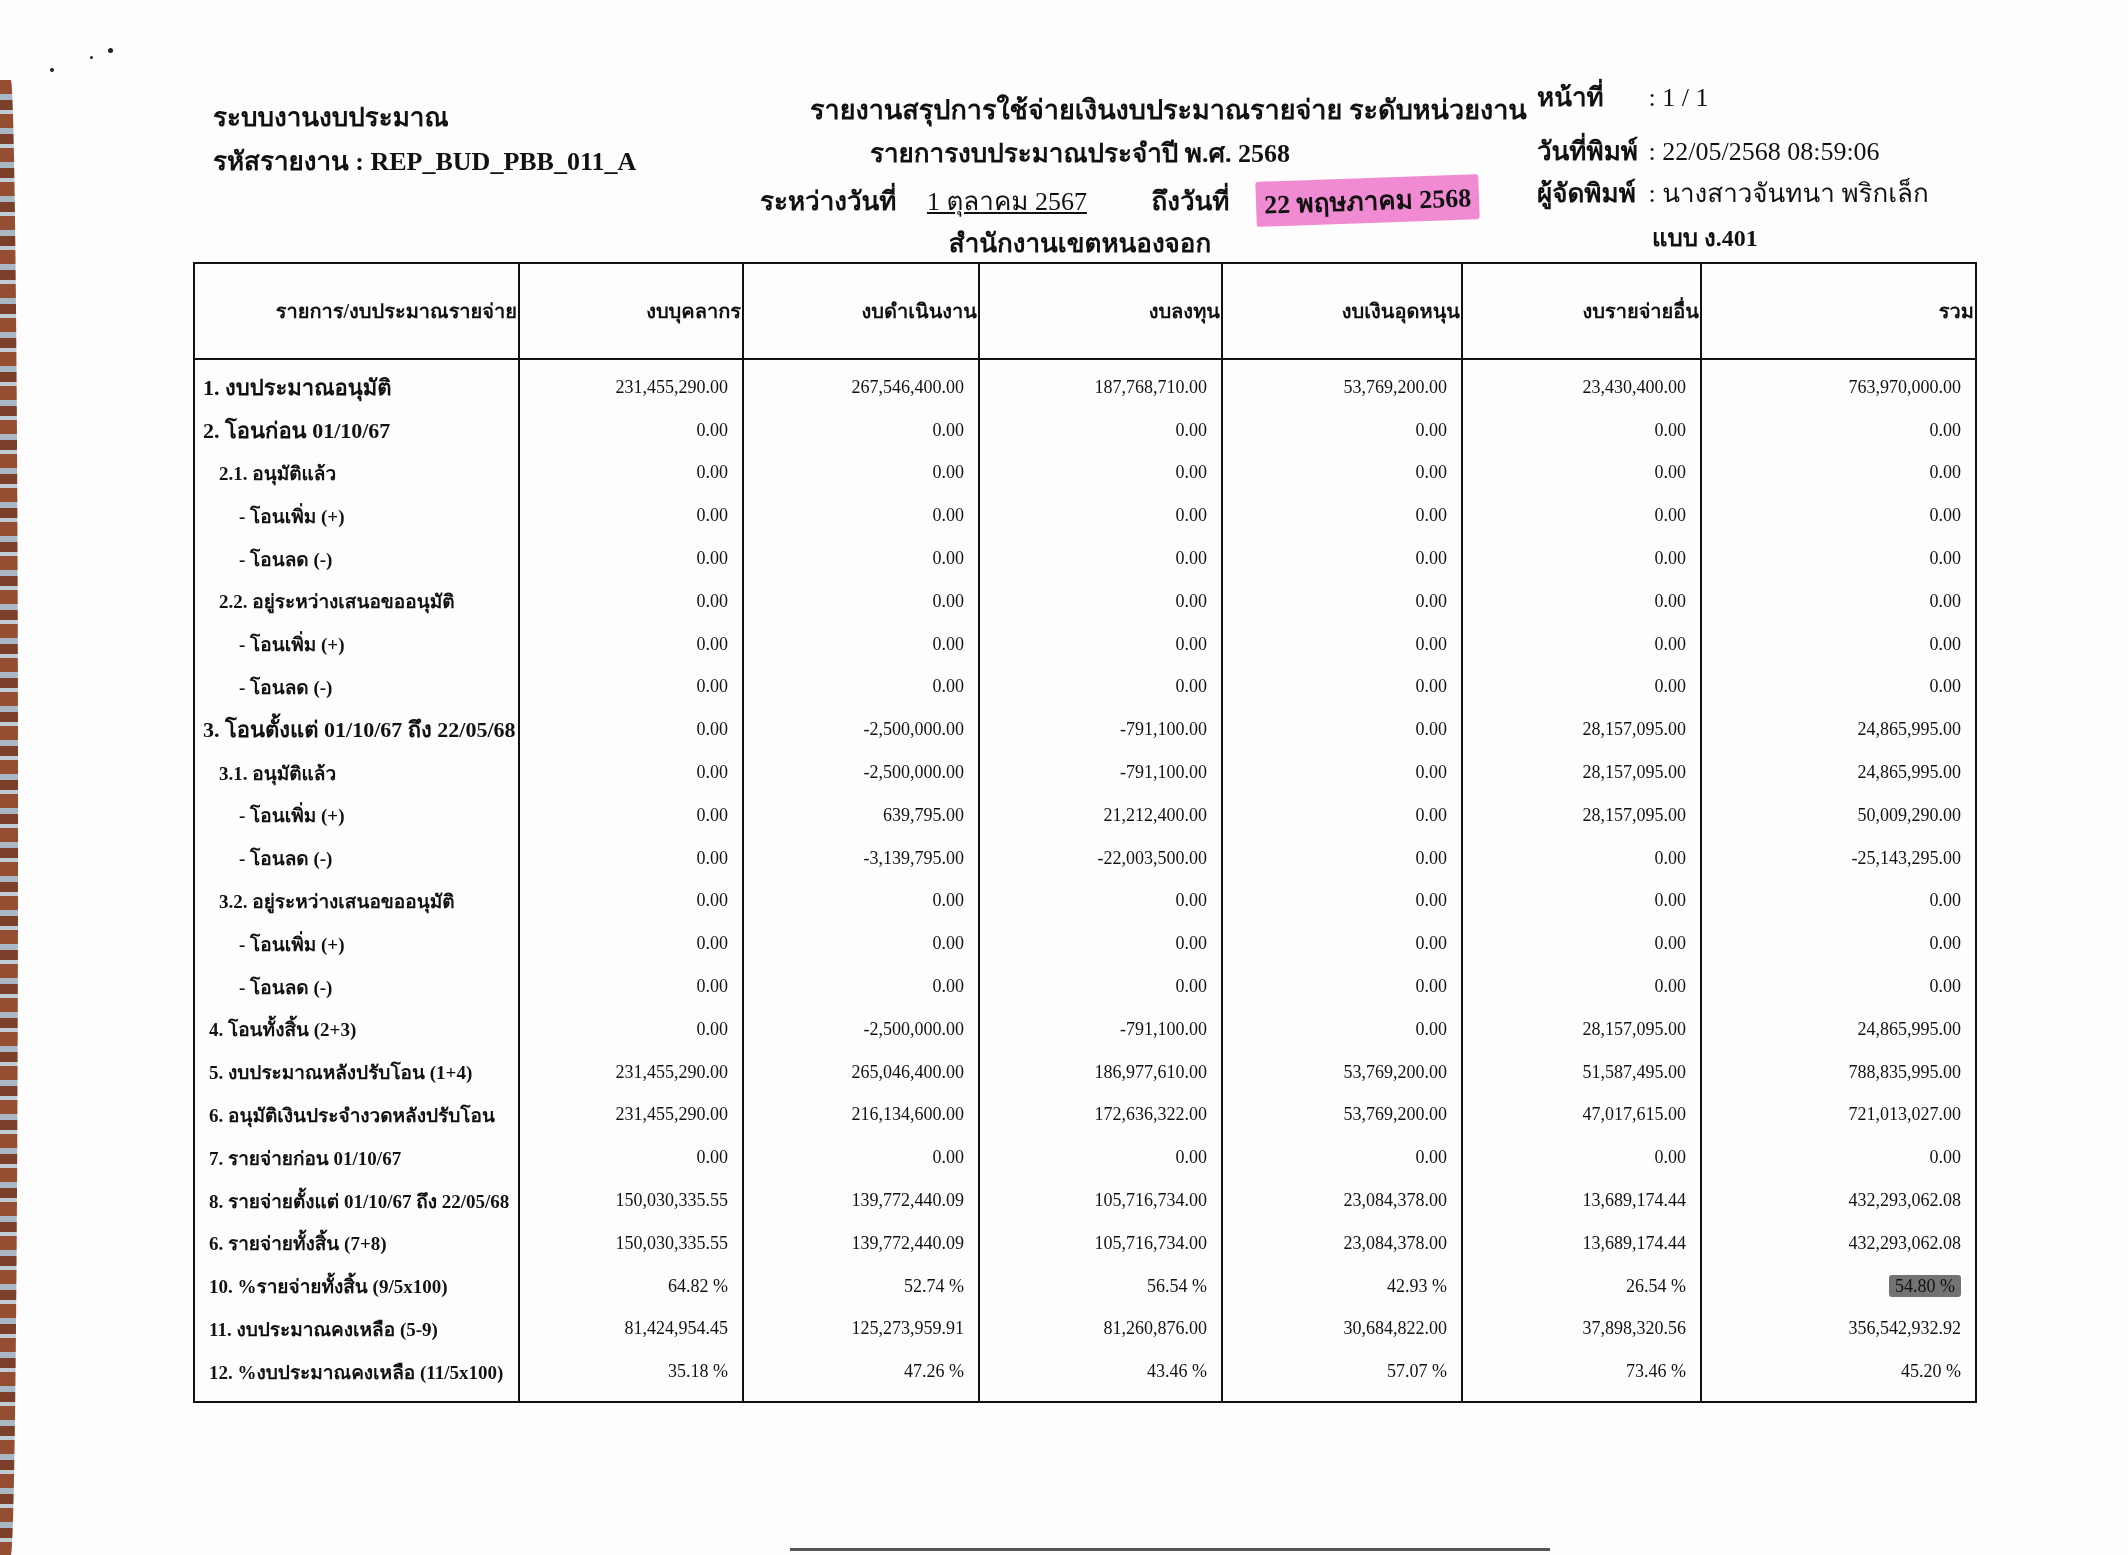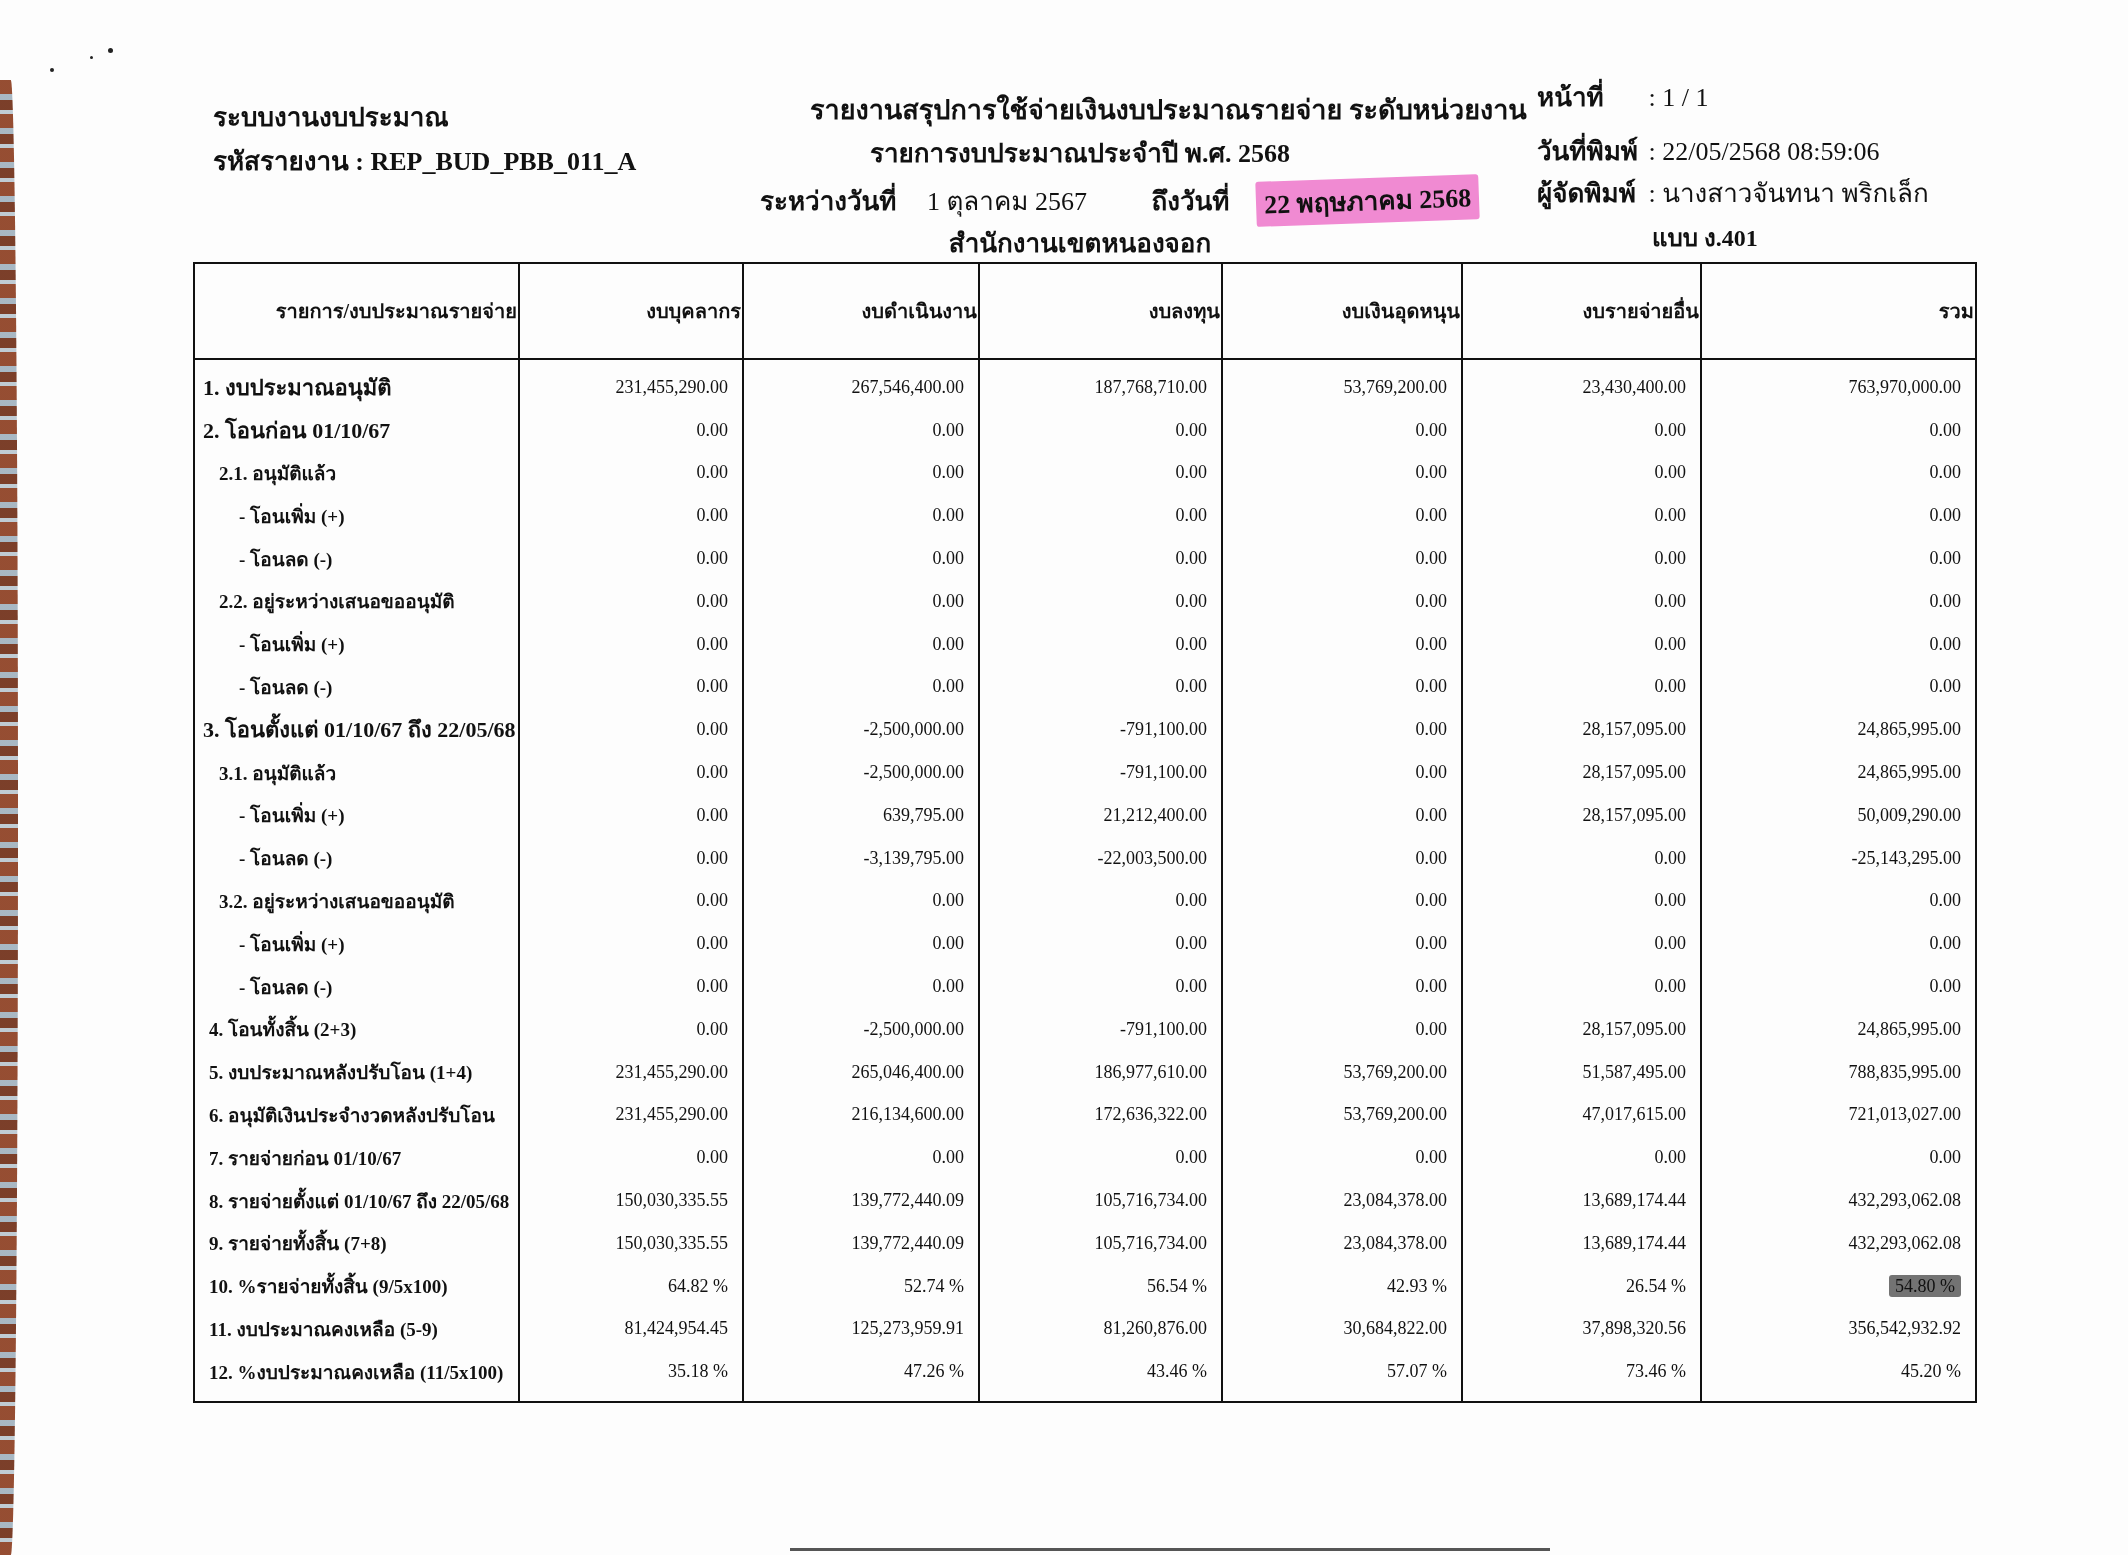--- a/index.html
+++ b/index.html
@@ -19,21 +19,21 @@
 
   .hdr-text { position: absolute; font-weight: bold; white-space: nowrap; }
   .left-title { left: 213px; top: 96px; font-size: 26px; }
   .left-code  { left: 213px; top: 140px; font-size: 26px; }
 
   .center-title { left: 810px; width: 540px; top: 88px; font-size: 27px; text-align: center; }
   .center-sub   { left: 810px; width: 540px; top: 132px; font-size: 26px; text-align: center; }
   .center-range { left: 760px; top: 178px; font-size: 26px; }
   .center-range span { display: inline-block; }
   .range-lbl { margin-right: 24px; }
-  .range-from { margin-right: 58px; font-weight: normal; }
+  .range-from { margin-right: 58px; font-weight: normal; text-decoration: underline; }
   .range-to-lbl { margin-right: 20px; }
   .hl {
     background: #f08ad2; padding: 2px 8px; border-radius: 3px;
     transform: rotate(-2deg); display: inline-block;
   }
   .center-org { left: 810px; width: 540px; top: 222px; font-size: 26px; text-align: center; }
 
   .meta { position: absolute; left: 1537px; font-size: 26px; font-weight: bold; white-space: nowrap; }
   .meta .k { display: inline-block; width: 105px; }
   .meta .v { font-weight: normal; }
@@ -305,21 +305,21 @@
       <tr>
         <td class="lbl ln">8. รายจ่ายตั้งแต่ 01/10/67 ถึง 22/05/68</td>
         <td>150,030,335.55</td>
         <td>139,772,440.09</td>
         <td>105,716,734.00</td>
         <td>23,084,378.00</td>
         <td>13,689,174.44</td>
         <td>432,293,062.08</td>
       </tr>
       <tr>
-        <td class="lbl ln">9. รายจ่ายทั้งสิ้น (7+8)</td>
+        <td class="lbl ln">6. รายจ่ายทั้งสิ้น (7+8)</td>
         <td>150,030,335.55</td>
         <td>139,772,440.09</td>
         <td>105,716,734.00</td>
         <td>23,084,378.00</td>
         <td>13,689,174.44</td>
         <td>432,293,062.08</td>
       </tr>
       <tr>
         <td class="lbl ln">10. %รายจ่ายทั้งสิ้น (9/5x100)</td>
         <td>64.82 %</td>

